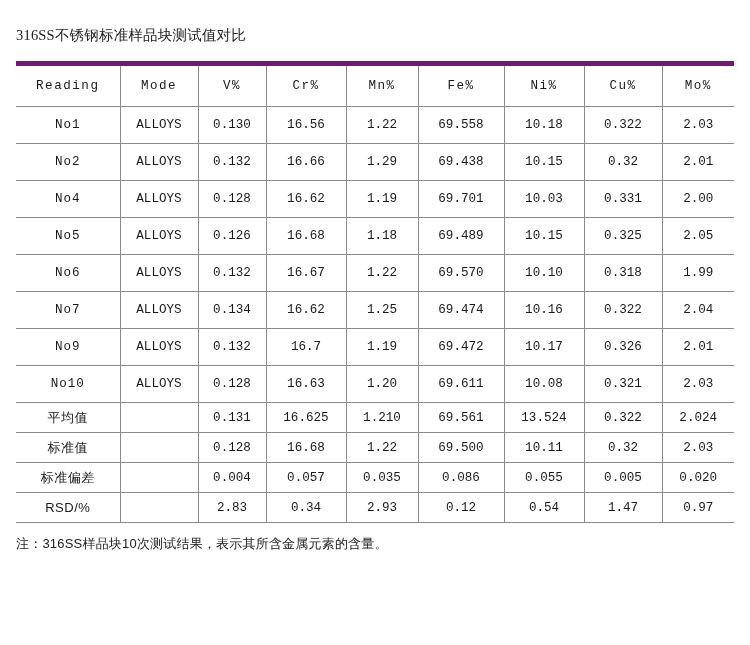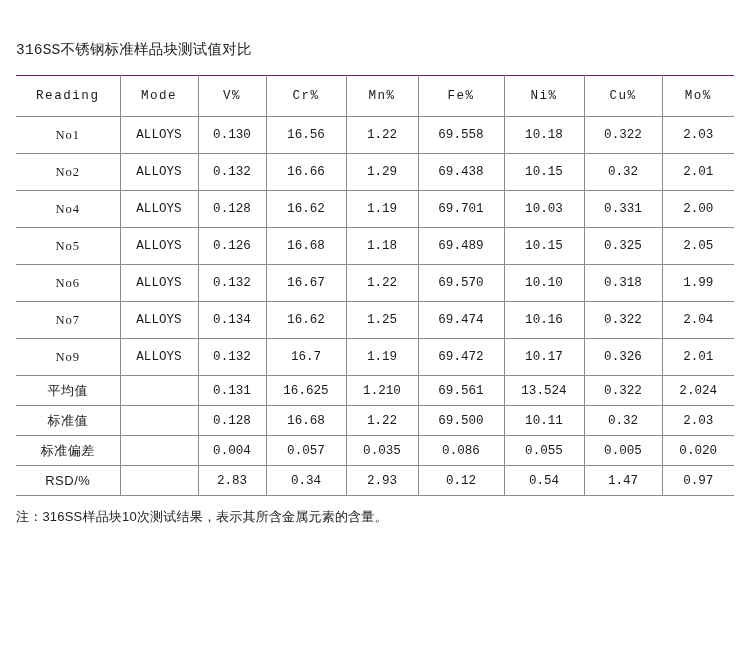--- a/index.html
+++ b/index.html
@@ -15,26 +15,25 @@
     overflow: hidden;
   }
   .page {
     position: relative;
     width: 750px;
     height: 645px;
     box-sizing: border-box;
     padding: 0;
   }
   .doc-title {
-    font-family: Liberation Mono, monospace;
+    font-family: Liberation Serif, serif;
     font-size: 14.5px;
     color: #222;
     padding: 26px 8px 0 16px;
     letter-spacing: 0.2px;
-    margin-top: 14px;
   }
   .table-wrap {
     margin: 16px 16px 0 16px;
   }
   table.data {
     border-collapse: collapse;
     width: 718px;
     table-layout: fixed;
     font-family: "Liberation Mono", monospace;
     font-size: 12.6px;
@@ -59,21 +58,21 @@
     padding: 0;
     height: 36px;
     font-weight: normal;
     white-space: nowrap;
   }
   table.data tr.row-line td,
   table.data tr.row-line th {
     border-bottom: 1px solid #8a8a8a;
   }
   table.data tr.head th {
-    border-top: 1px solid #701a75;
+    border-top: 5px solid #701a75;
     border-bottom: 1px solid #8a8a8a;
     height: 40px;
     letter-spacing: 1.5px;
   }
   table.data td:first-child,
   table.data th:first-child {
     border-left: none;
   }
   table.data td:last-child,
   table.data th:last-child {
@@ -92,21 +91,21 @@
     font-family: "Liberation Mono", monospace;
   }
   .note {
     font-family: "Liberation Sans", sans-serif;
     font-size: 13px;
     color: #222;
     padding: 12px 17px 0 16px;
     letter-spacing: 0.2px;
   }
   .rowlabel-mono {
-    font-family: Liberation Serif, serif;
+    font-family: Liberation Mono, monospace;
     letter-spacing: 1px;
   }
 </style>
 </head>
 <body>
 
 <div class="page">
 
   <div class="doc-title">316SS不锈钢标准样品块测试值对比</div>
 
@@ -217,20 +216,31 @@
           <td>ALLOYS</td>
           <td>0.132</td>
           <td>16.7</td>
           <td>1.19</td>
           <td>69.472</td>
           <td>10.17</td>
           <td>0.326</td>
           <td>2.01</td>
         </tr>
 
+        <tr class="row-line">
+          <td class="rowlabel-mono">No10</td>
+          <td>ALLOYS</td>
+          <td>0.128</td>
+          <td>16.63</td>
+          <td>1.20</td>
+          <td>69.611</td>
+          <td>10.08</td>
+          <td>0.321</td>
+          <td>2.03</td>
+        </tr>
 
         <tr class="row-line summary">
           <td class="label-cn">平均值</td>
           <td></td>
           <td>0.131</td>
           <td>16.625</td>
           <td>1.210</td>
           <td>69.561</td>
           <td>13.524</td>
           <td>0.322</td>

